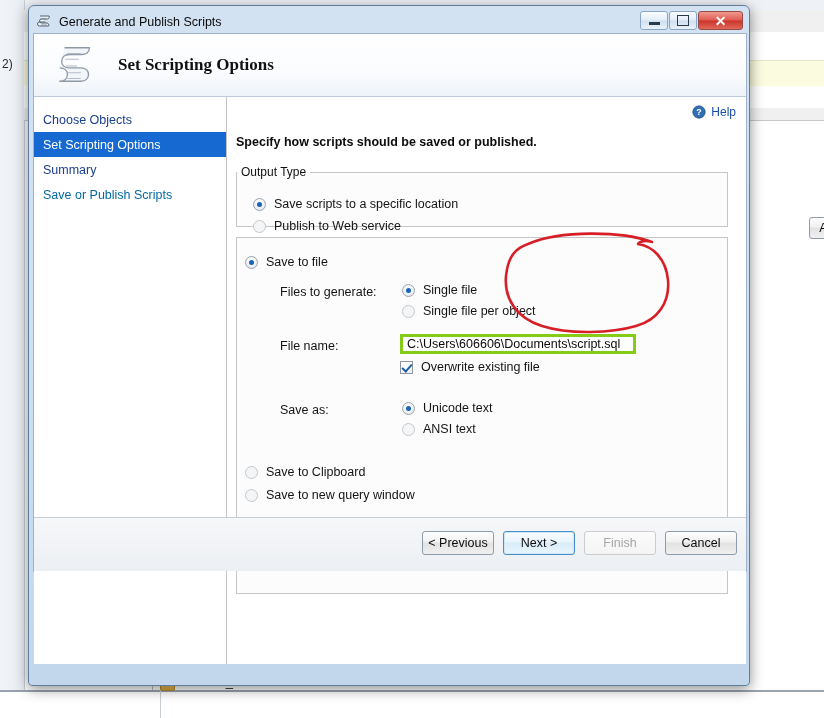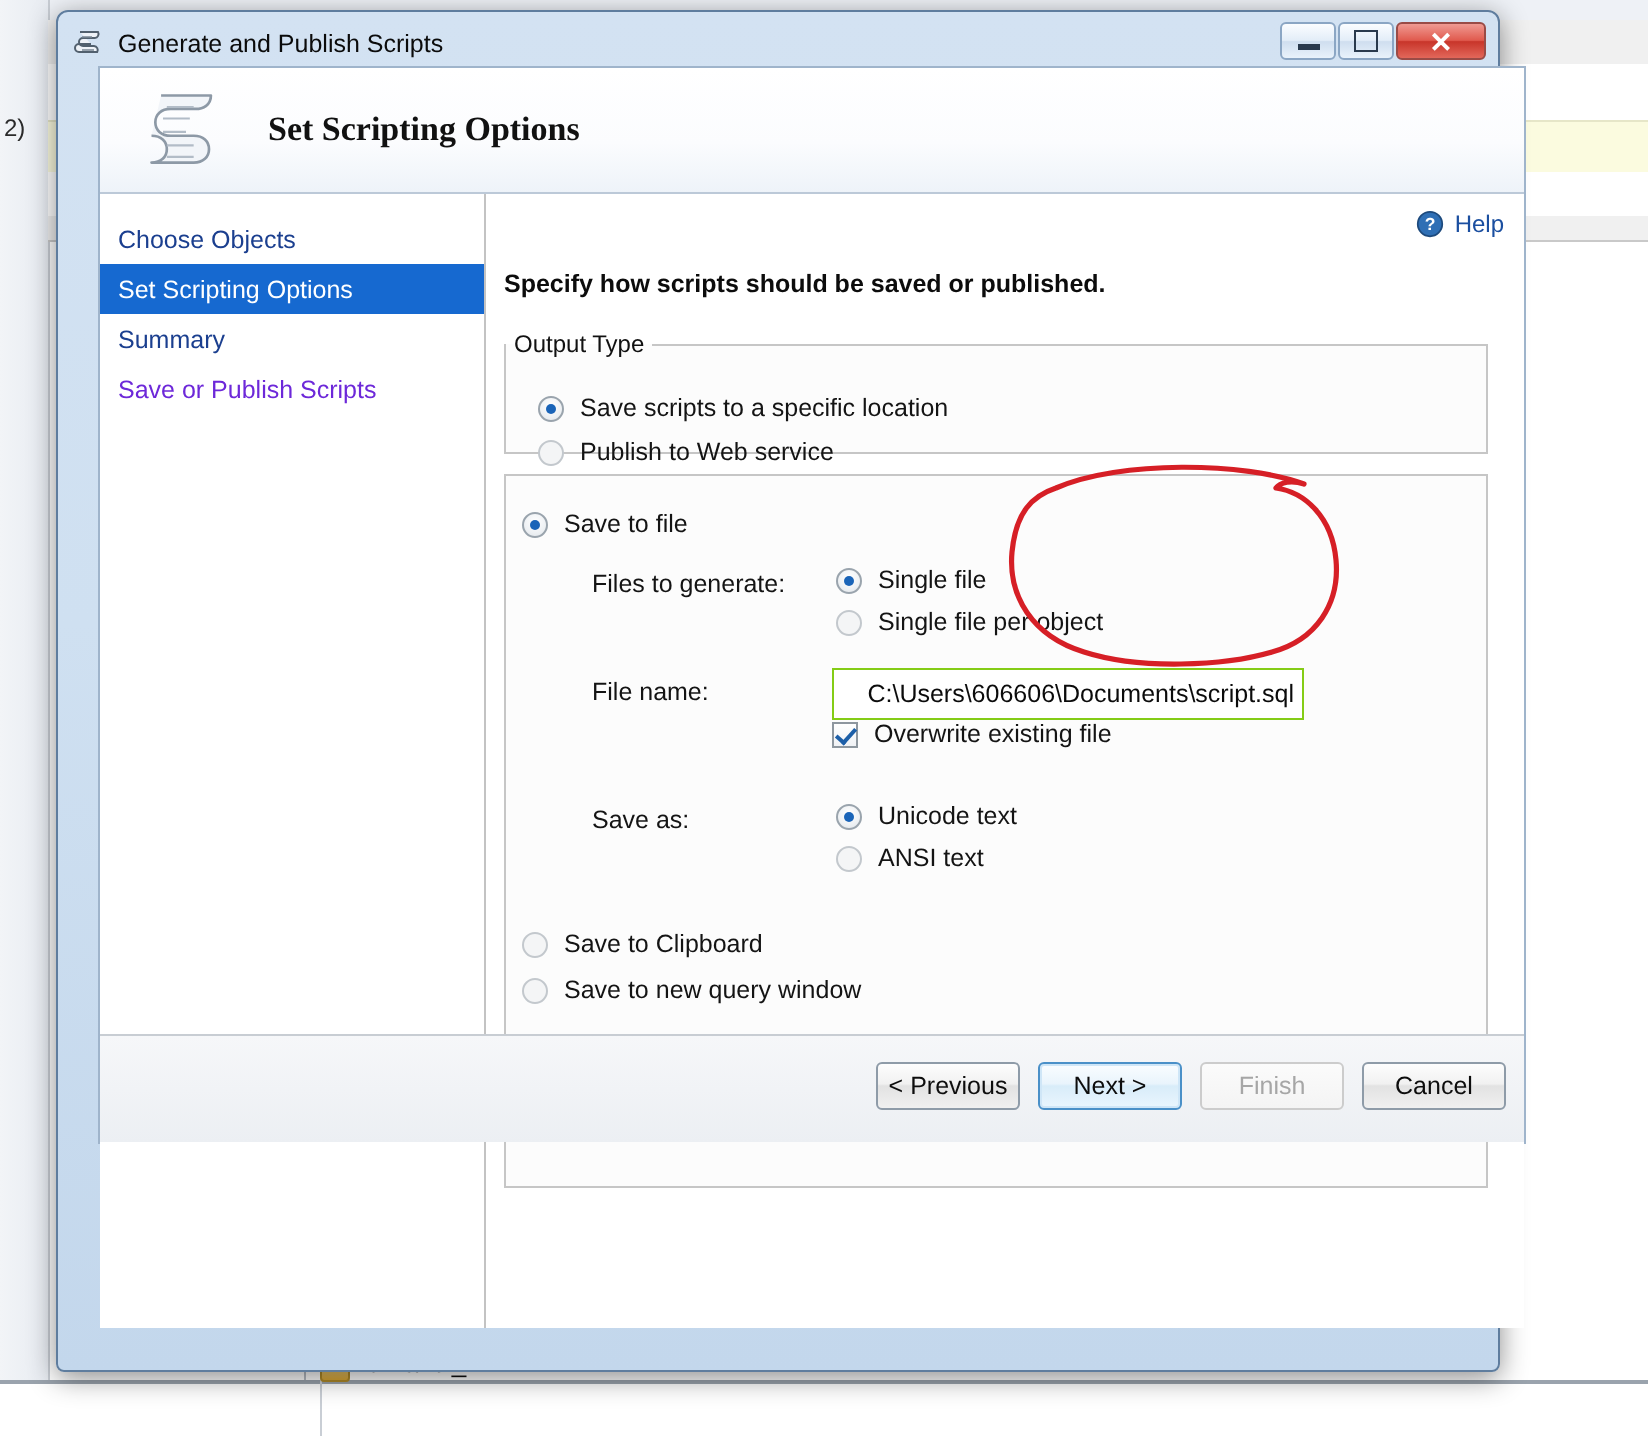--- a/index.html
+++ b/index.html
@@ -139,21 +139,21 @@
     width: 45px;
     border: 1px solid #9a4b46;
     background: linear-gradient(to bottom, #f09a92 0%, #e05a4e 48%, #c8352a 52%, #e2675a 100%);
   }
   .win-glyph-min { width: 11px; height: 3px; background: #2a3a4d; margin-top: 6px; }
   .win-glyph-max { width: 10px; height: 9px; border: 1.6px solid #2a3a4d; }
   .win-glyph-close { color: #ffffff; font-size: 14px; font-weight: bold; line-height: 1; }
 
   .dialog-body {
     position: absolute;
-    left: 20px; top: 27px;
+    left: 4px; top: 27px;
     width: 714px; height: 539px;
     background: #ffffff;
     border: 1px solid #9fb4cb;
     box-sizing: border-box;
   }
 
   
   .banner {
     height: 63px;
     background: linear-gradient(to bottom, #ffffff 0%, #fbfcfe 60%, #eef3f9 100%);
@@ -186,21 +186,21 @@
     display: flex;
     align-items: center;
     padding-left: 9px;
     font-size: 12.5px;
     color: #1b3f8f;
     cursor: pointer;
     white-space: nowrap;
   }
   .side-item.active { background: #1669d0; color: #ffffff; }
   .side-item.done { color: #1b3f8f; }
-  .side-item.future { color: #6d28d9; }
+  .side-item.future { color: #0369a1; }
 
   .pane {
     flex: 1;
     position: relative;
     background: #ffffff;
     padding: 0;
   }
   .help-link {
     position: absolute;
     right: 10px; top: 8px;
@@ -288,28 +288,27 @@
   .field-label {
     position: absolute;
     font-size: 12.5px;
     color: #141414;
     white-space: nowrap;
   }
 
   .textbox {
     position: absolute;
     box-sizing: border-box;
-    border: 1px solid #84cc16;
+    border: 3px solid #84cc16;
     background: #ffffff;
     font-size: 12.5px;
     font-family: "Liberation Sans", sans-serif;
     color: #0b0b0b;
-    padding: 12px 4px;
+    padding: 2px 4px;
     outline: none;
-    text-align: right;
   }
 
   .btn {
     box-sizing: border-box;
     border: 1px solid #8e9ba8;
     border-radius: 3px;
     background: linear-gradient(to bottom, #fdfdfd 0%, #f1f1f1 45%, #e2e2e2 50%, #f0f0f0 100%);
     font-size: 12.5px;
     font-family: "Liberation Sans", sans-serif;
     color: #0d0d0d;

